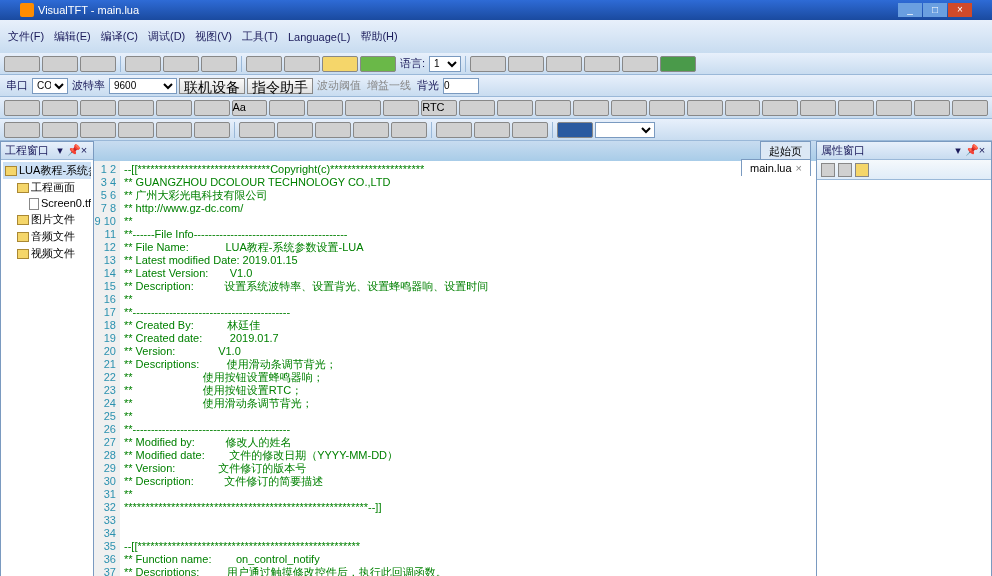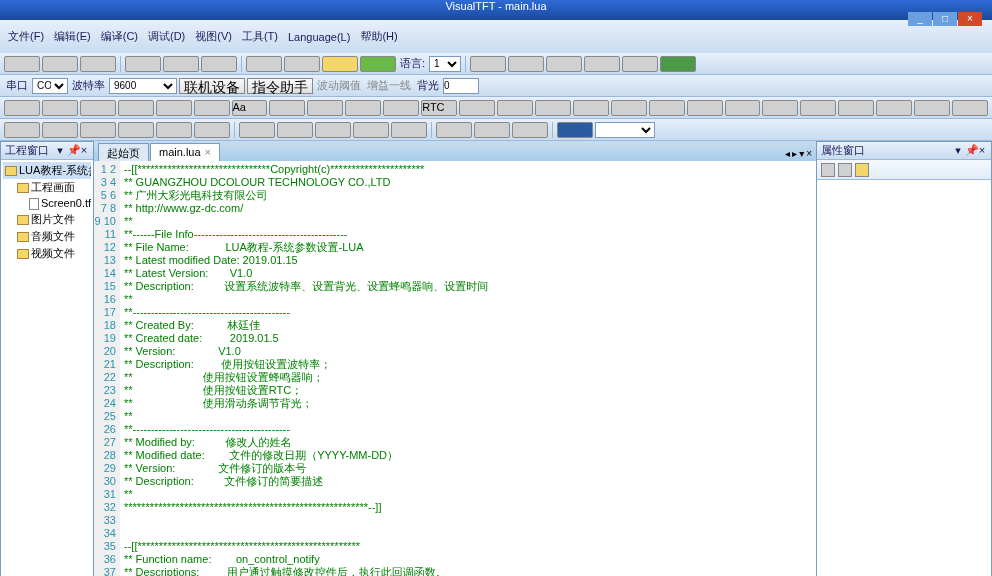--- a/index.html
+++ b/index.html
@@ -1,17 +1,17 @@
 <!DOCTYPE html>
 <html><head>
 <meta charset="utf-8">
 <style>
 * { margin:0; padding:0; box-sizing:border-box; font-family:"Microsoft YaHei",Arial,sans-serif; font-size:11px; }
 body { background:#a8cce8; width:992px; height:576px; overflow:hidden; position:relative; }
-.titlebar { height:20px; background:linear-gradient(#2e6bd6,#1a4a9f); color:#fff; display:flex; align-items:center; padding:0 10px; font-size:11px;flex-direction:column;}
+.titlebar { height:20px; background:linear-gradient(#2e6bd6,#1a4a9f); color:#fff; display:flex; align-items:center; padding:0 20px; font-size:11px;}
 .titlebar .icon { width:14px; height:14px; background:#ff8c00; margin-right:4px; border-radius:2px;}
 .winbtns { margin-left:auto; display:flex; gap:1px;}
 .winbtns div { width:24px; height:14px; background:#6a9fe0; text-align:center; line-height:14px; color:#fff; font-size:10px;}
 .winbtns .close { background:#d04a2a;}
 .menubar { height:33px; background:linear-gradient(#e8f0fb,#c8dcf0); display:flex; align-items:center; padding:0 4px; gap:2px;}
 .menubar span { padding:0 4px; color:#1a1a5a;}
 .toolbar { height:22px; background:linear-gradient(#e8f0fb,#c8dcf0); display:flex; align-items:center; padding:0 4px; gap:2px; border-bottom:1px solid #9ab8d8;}
 .tbicon { width:36px; height:16px; background:#d0d0d0; border:1px solid #888; border-radius:2px;}
 .tbsep { width:1px; height:16px; background:#9ab8d8; margin:0 2px;}
 .tbselect { height:16px; font-size:10px; border:1px solid #7a9ac0; background:#fff;}
@@ -22,21 +22,21 @@
 .panelheader { height:18px; background:linear-gradient(#e8f0fb,#c8dcf0); display:flex; align-items:center; padding:8px 4px; color:#1a1a5a; border-bottom:1px solid #9ab8d8;}
 .panelheader .ctrls { margin-left:auto; display:flex; gap:2px;}
 .panelheader .ctrls span { width:10px; text-align:center; cursor:pointer;}
 .tree { flex:1; padding:2px; overflow:hidden;}
 .tree-item { padding:1px 0 1px 2px; white-space:nowrap; overflow:hidden;}
 .tree-item.sel { background:#cce0f5;}
 .tree-sub { padding-left:12px;}
 .folder-icon { display:inline-block; width:12px; height:10px; background:#f5d66a; border:1px solid #aa8833; margin-right:2px; vertical-align:middle;}
 .page-icon { display:inline-block; width:10px; height:12px; background:#fff; border:1px solid #888; margin-right:2px; vertical-align:middle;}
 .center { flex:1; display:flex; flex-direction:column;}
-.tabbar { height:20px; background:linear-gradient(#c8dcf0,#a8cce8); display:flex; align-items:flex-end; padding:0 4px;}
+.tabbar { height:20px; background:linear-gradient(#c8dcf0,#a8cce8); display:flex; align-items:flex-end; padding:0 4px;flex-direction:column;}
 .tab { height:18px; padding:2px 8px; background:#dce8f5; border:1px solid #7a9ac0; border-bottom:none; margin-right:1px; font-size:10px; position:relative;}
 .tab.active { background:#fff;}
 .tab .x { margin-left:4px; color:#888;}
 .tabbar .ctrls { margin-left:auto; display:flex; gap:2px; padding-bottom:2px;}
 .tabbar .ctrls span{font-size:10px;}
 .editor { flex:1; background:#fff; display:flex; overflow:hidden; font-family:Consolas,monospace; font-size:11px;}
 .gutter { width:26px; background:#f0f0f0; text-align:right; color:#2b91af; padding:2px 4px 2px 0; line-height:13px;}
 .code { flex:1; padding:2px 4px; color:#008000; line-height:13px; white-space:pre;}
 .code .cm { color:#008000;}
 .hscroll { height:16px; background:#e8e8e8; border-top:1px solid #ccc; position:relative;}
@@ -253,23 +253,23 @@
 <span class="cm">** http://www.gz-dc.com/</span>
 <span class="cm">**</span>
 <span class="cm">**------File Info------------------------------------------</span>
 <span class="cm">** File Name:            LUA教程-系统参数设置-LUA</span>
 <span class="cm">** Latest modified Date: 2019.01.15</span>
 <span class="cm">** Latest Version:       V1.0</span>
 <span class="cm">** Description:          设置系统波特率、设置背光、设置蜂鸣器响、设置时间</span>
 <span class="cm">**</span>
 <span class="cm">**-------------------------------------------</span>
 <span class="cm">** Created By:           林廷佳</span>
-<span class="cm">** Created date:         2019.01.5</span>
+<span class="cm">** Created date:         2019.01.7</span>
 <span class="cm">** Version:              V1.0</span>
-<span class="cm">** Description:         使用按钮设置波特率；</span>
+<span class="cm">** Descriptions:         使用滑动条调节背光；</span>
 <span class="cm">**                       使用按钮设置蜂鸣器响；</span>
 <span class="cm">**                       使用按钮设置RTC；</span>
 <span class="cm">**                       使用滑动条调节背光；</span>
 <span class="cm">**</span>
 <span class="cm">**-------------------------------------------</span>
 <span class="cm">** Modified by:          修改人的姓名</span>
 <span class="cm">** Modified date:        文件的修改日期（YYYY-MM-DD）</span>
 <span class="cm">** Version:              文件修订的版本号</span>
 <span class="cm">** Description:          文件修订的简要描述</span>
 <span class="cm">**</span>

